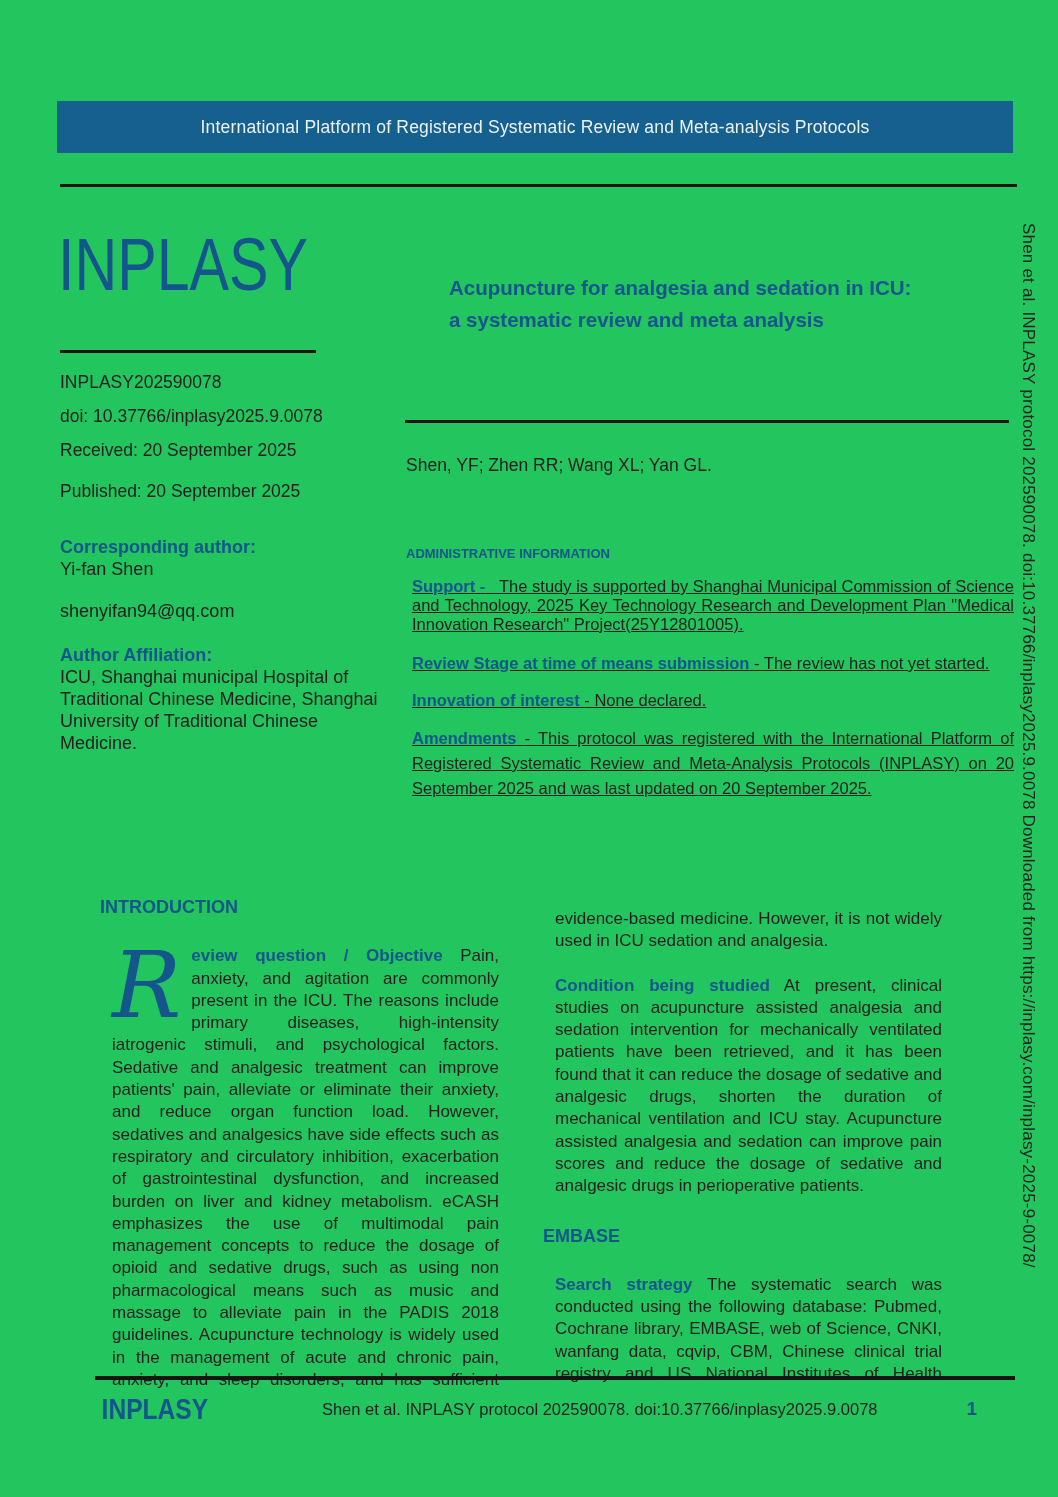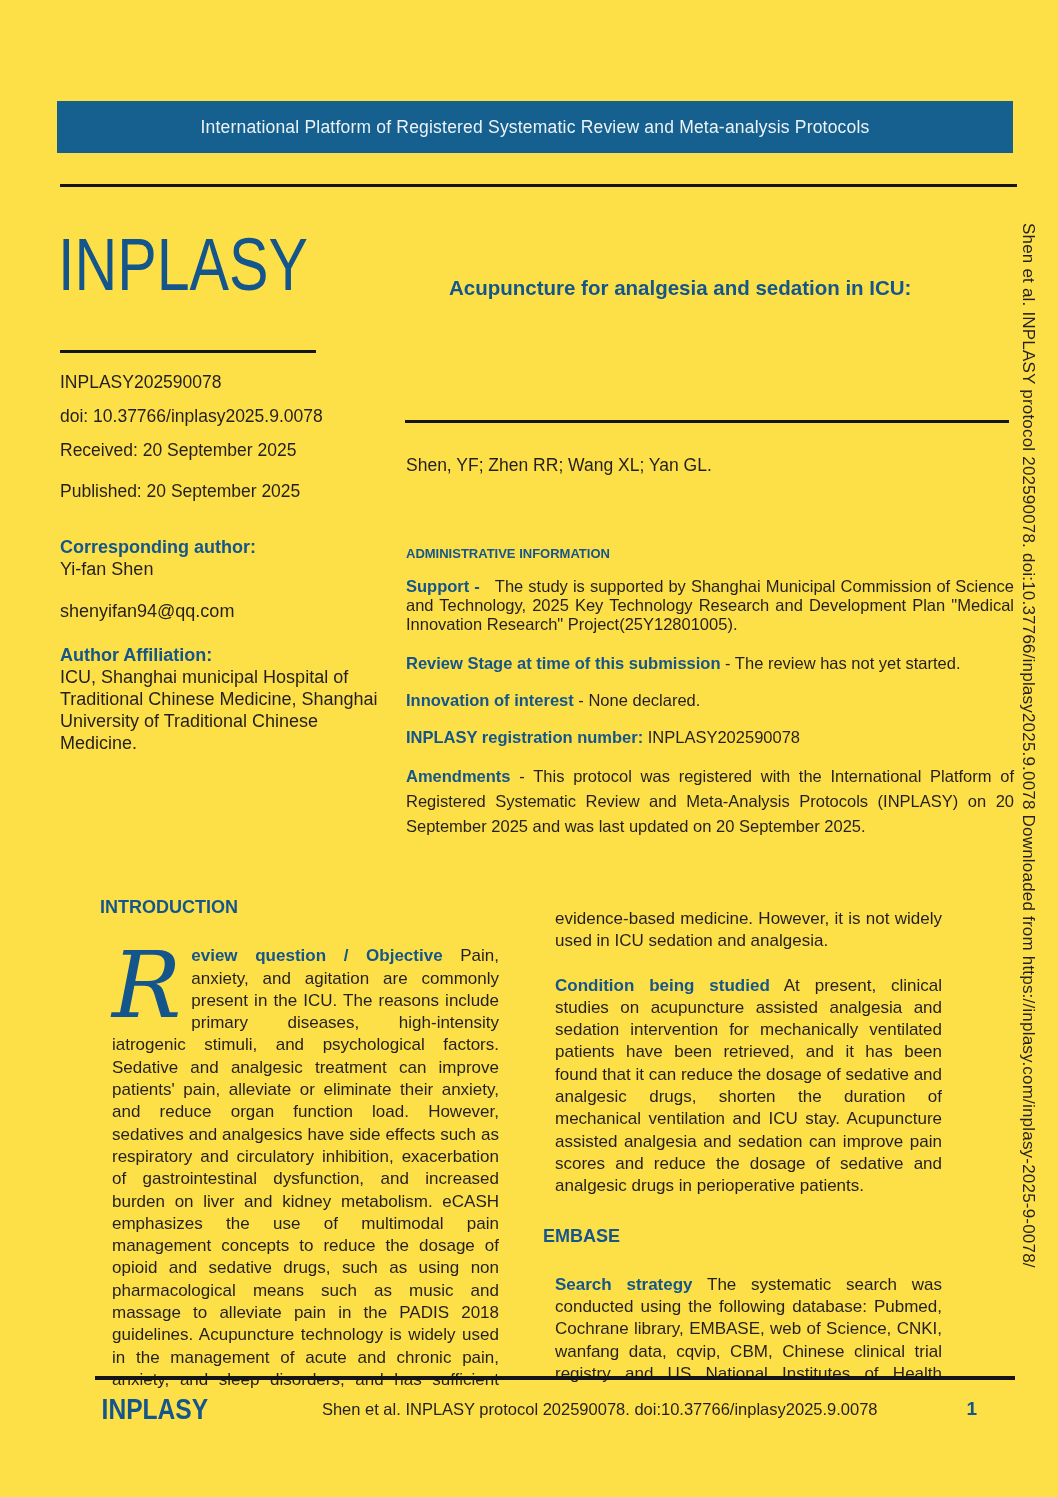--- a/index.html
+++ b/index.html
@@ -1,21 +1,21 @@
 <!DOCTYPE html>
 <html><head>
 <meta charset="utf-8">
 <style>
   * { box-sizing: border-box; }
   html, body { margin: 0; padding: 0; background: #ffffff; }
   .page {
     position: relative;
     width: 1058px;
     height: 1497px;
-    background: #fde047;
+    background: #22c55e;
     font-family: "Liberation Sans", sans-serif;
     color: #231f20;
     overflow: hidden;
   }
 
   
   .banner {
     position: absolute;
     left: 57px; top: 101px;
     width: 956px; height: 52px;
@@ -100,23 +100,24 @@
     position: absolute;
     left: 406px; top: 530px;
     width: 608px;
   }
   .admin h3 {
     margin: 16px 0 16px 0;
     font-size: 13px;
     color: #14558C;
   }
   .admin p {
-    margin: 0 0 16px 0;
+    margin: 0 0 16px 6px;
     font-size: 16.5px;
     text-align: justify;
+    text-decoration: underline;
   }
   .admin p.support { line-height: 19px; margin-bottom: 18px; }
   .admin p.review { line-height: 22px; margin-bottom: 15px; }
   .admin p.conflicts { line-height: 22px; margin-bottom: 15px; }
   .admin p.reg { line-height: 22px; margin-bottom: 16px; }
   .admin p.amend { line-height: 25px; margin-bottom: 0; }
 
   
   .columns {
     position: absolute;
@@ -197,40 +198,40 @@
 
   <div class="meta">
     <div>INPLASY202590078</div>
     <div>doi: 10.37766/inplasy2025.9.0078</div>
     <div>Received: 20 September 2025</div>
     <div class="m-published">Published: 20 September 2025</div>
   </div>
 
   <div class="title">
     <div>Acupuncture for analgesia and sedation in ICU:</div>
+    <div>a systematic review and meta analysis</div>
   </div>
   <div class="authors-rule"></div>
   <div class="authors">Shen, YF; Zhen RR; Wang XL; Yan GL.</div>
 
   <div class="corr">
     <div class="blue-label">Corresponding author:</div>
     <div>Yi-fan Shen</div>
     <div class="gap-sm"></div>
     <div>shenyifan94@qq.com</div>
     <div class="gap-md"></div>
     <div class="blue-label">Author Affiliation:</div>
     <div>ICU, Shanghai municipal Hospital of Traditional Chinese Medicine, Shanghai University of Traditional Chinese Medicine.</div>
   </div>
 
   <div class="admin">
     <h3>ADMINISTRATIVE INFORMATION</h3>
     <p class="support"><span class="blue-label">Support -</span>&nbsp;&nbsp; <span>The study is supported by Shanghai Municipal Commission of Science and Technology, 2025 Key Technology Research and Development Plan "Medical Innovation Research" Project(25Y12801005).</span></p>
-    <p class="review"><span class="blue-label">Review Stage at time of this submission</span> <span>- The review has not yet started.</span></p>
+    <p class="review"><span class="blue-label">Review Stage at time of means submission</span> <span>- The review has not yet started.</span></p>
     <p class="conflicts"><span class="blue-label">Innovation of interest</span> <span>- None declared.</span></p>
-    <p class="reg"><span class="blue-label">INPLASY registration number:</span> <span>INPLASY202590078</span></p>
     <p class="amend"><span class="blue-label">Amendments</span> <span>- This protocol was registered with the International Platform of Registered Systematic Review and Meta-Analysis Protocols (INPLASY) on 20 September 2025 and was last updated on 20 September 2025.</span></p>
   </div>
 
   <div class="columns">
     <div class="col">
       <h3>INTRODUCTION</h3>
       <p class="cont-fill"><span class="dropcap">R</span><span class="blue-label">eview question / Objective</span> <span>Pain, anxiety, and agitation are commonly present in the ICU. The reasons include primary diseases, high-intensity iatrogenic stimuli, and psychological factors. Sedative and analgesic treatment can improve patients' pain, alleviate or eliminate their anxiety, and reduce organ function load. However, sedatives and analgesics have side effects such as respiratory and circulatory inhibition, exacerbation of gastrointestinal dysfunction, and increased burden on liver and kidney metabolism. eCASH emphasizes the use of multimodal pain management concepts to reduce the dosage of opioid and sedative drugs, such as using non pharmacological means such as music and massage to alleviate pain in the PADIS 2018 guidelines. Acupuncture technology is widely used in the management of acute and chronic pain, anxiety, and sleep disorders, and has sufficient</span></p>
     </div>
     <div class="col">
       <p class="spaced">evidence-based medicine. However, it is not widely used in ICU sedation and analgesia.</p>

